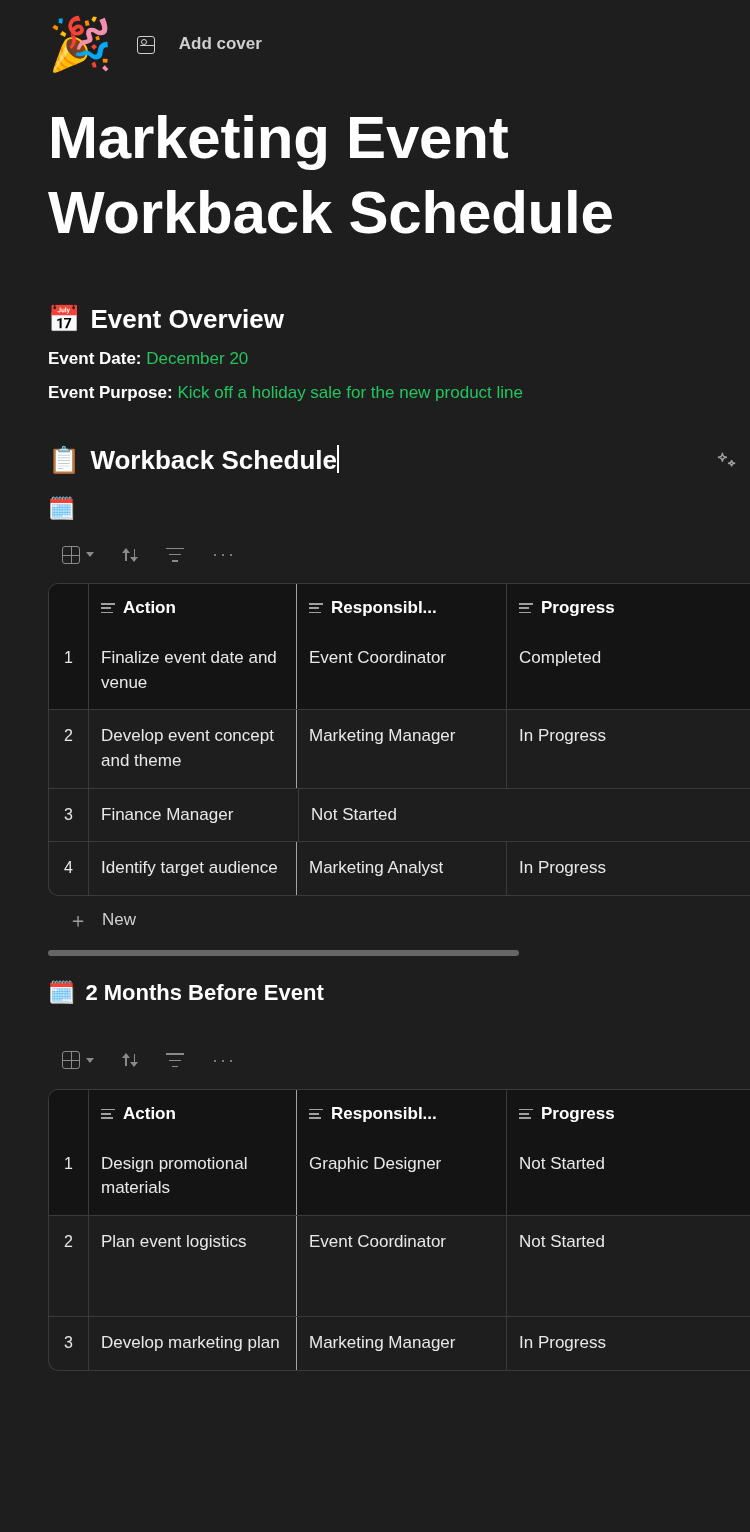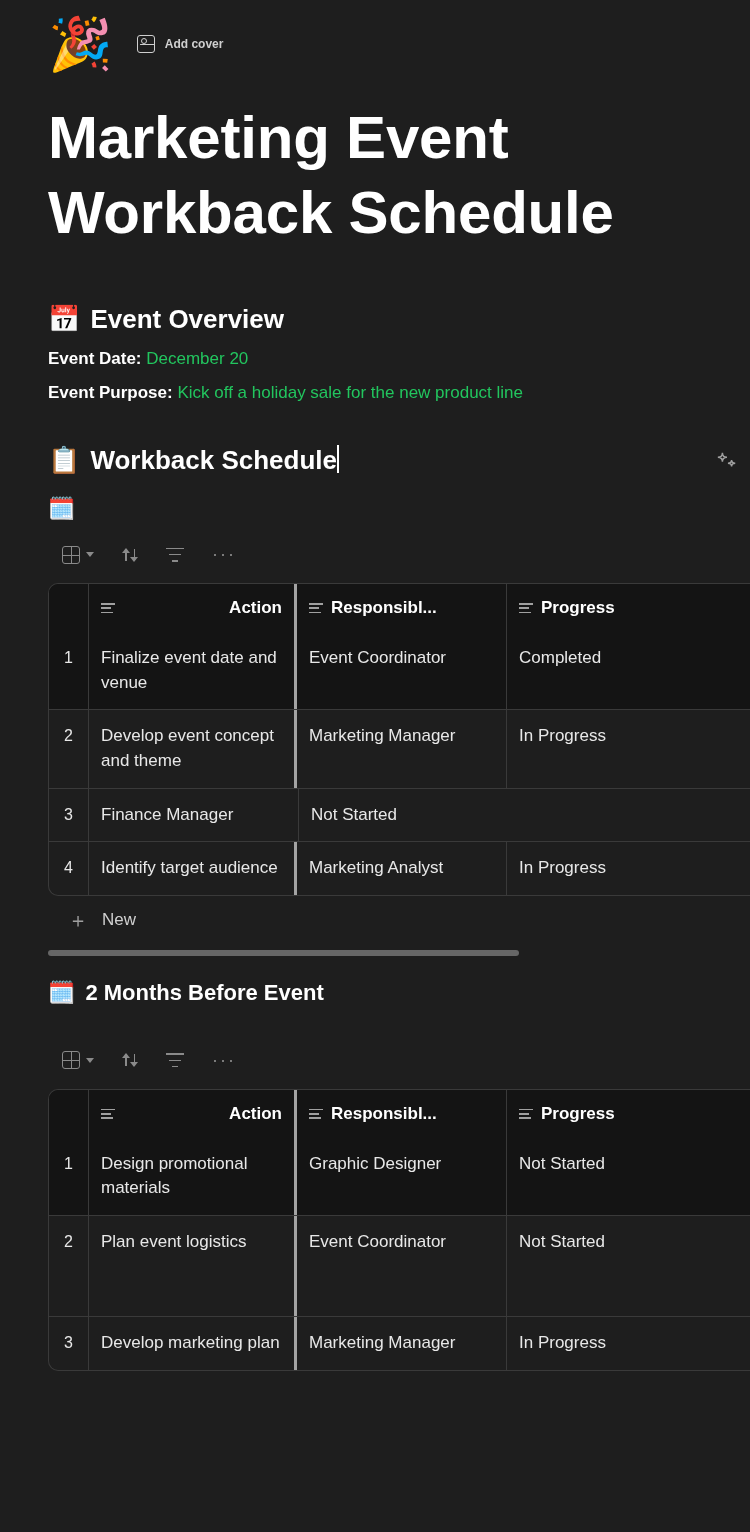--- a/index.html
+++ b/index.html
@@ -14,24 +14,24 @@
   .page { padding: 0 48px 40px 48px; }
   .header-row {
     display: flex;
     align-items: center;
     gap: 24px;
     padding-top: 18px;
   }
   .page-icon { font-size: 52px; line-height: 1; }
   .add-cover-btn {
     display: flex;
-    align-items: center;
-    gap: 10px;
+    align-items: flex-end;
+    gap: 24px;
     color: #cfcfcf;
-    font-size: 12px;
+    font-size: 17px;
     font-weight: 600;
     cursor: pointer;
   }
   .image-icon {
     width: 18px; height: 18px;
     border: 1.5px solid #cfcfcf;
     border-radius: 3px;
     position: relative;
   }
   .image-icon::after{
@@ -123,21 +123,21 @@
     margin-right:-48px;
     border-right:none;
     border-top-right-radius:0;
     border-bottom-right-radius:0;
   }
   .tr{display:flex;border-top:1px solid #3a3a3a;}
   .tr:first-child{border-top:none;background:#141414;}
   .th,.td{padding:14px 12px;font-size:17px;}
   .th{font-weight:700;display:flex;align-items:center;gap:8px;color:#fff;}
   .col-num{width:40px;flex:none;text-align:center;color:#b8b8b8;font-size:16px;padding:14px 6px;border-right:1px solid #3a3a3a;}
-  .col-action{width:208px;flex:none;border-right:3px solid #a3a3a3;justify-content:space-between;}
+  .col-action{width:208px;flex:none;border-right:1px solid #a3a3a3;}
   .col-resp{width:210px;flex:none;border-right:1px solid #3a3a3a;}
   .col-prog{flex:1;}
   .th-lines{width:14px;height:10px;display:flex;flex-direction:column;justify-content:space-between;}
   .th-lines span{display:block;height:1.5px;background:#a0a0a0;}
   .th-lines span:nth-child(1){width:14px;}
   .th-lines span:nth-child(2){width:10px;}
   .th-lines span:nth-child(3){width:12px;}
   .td{color:#e8e8e8;line-height:1.45;}
   .table-newrow{
     display:flex;align-items:center;gap:14px;

